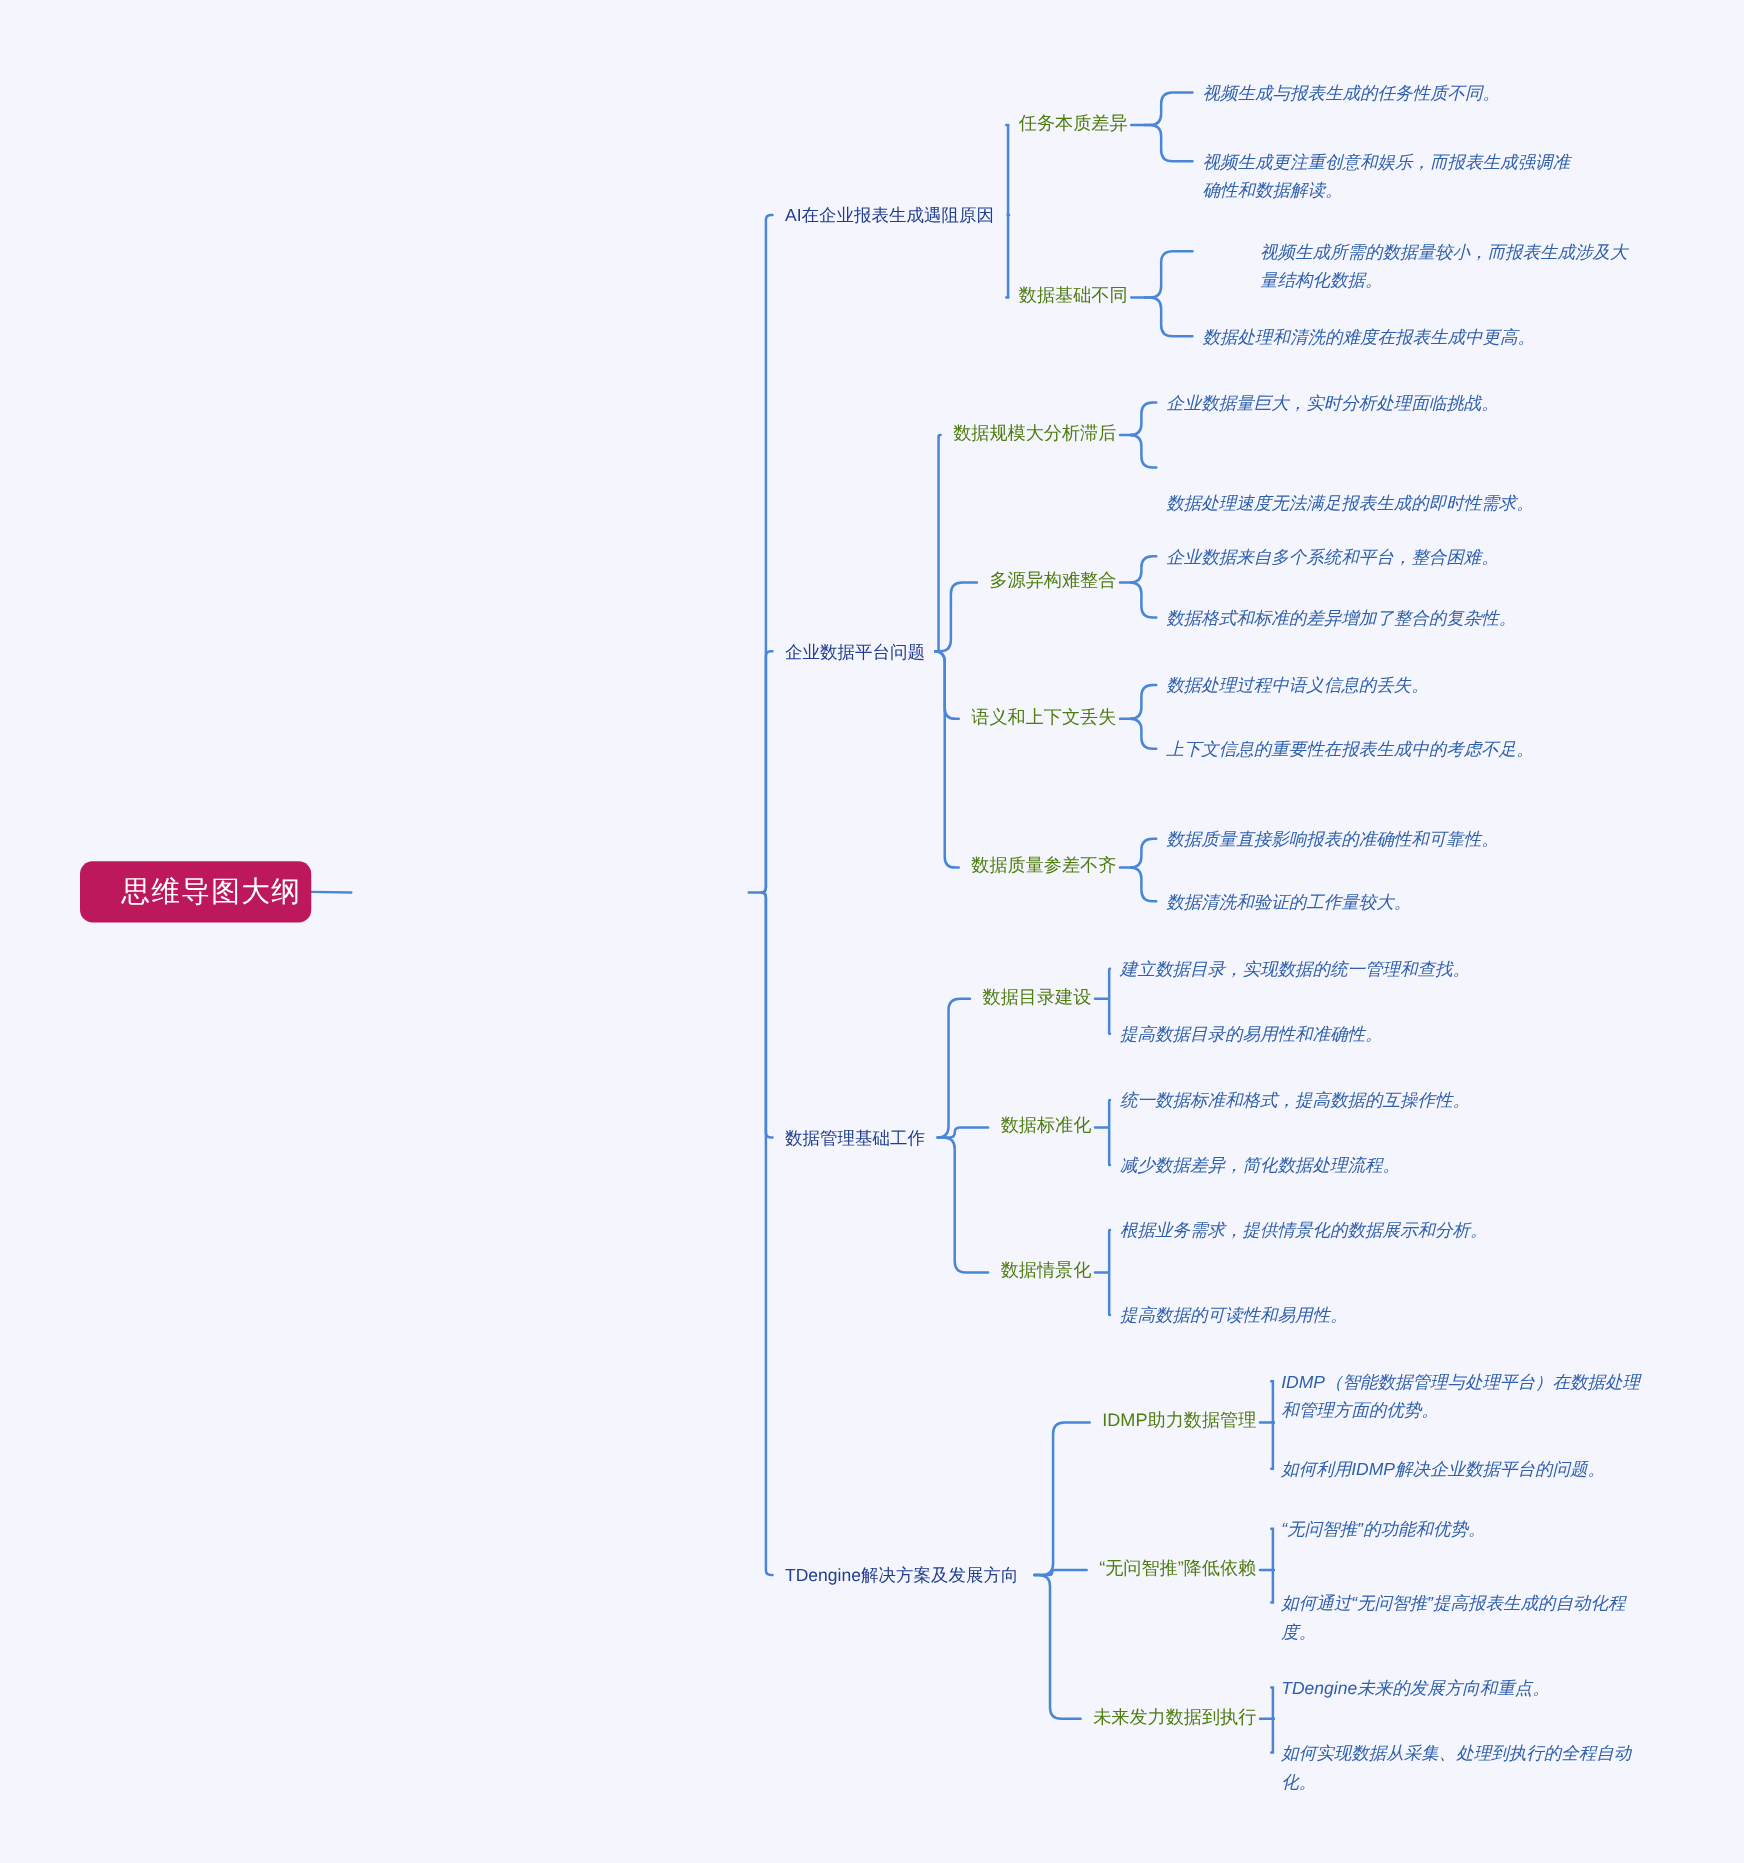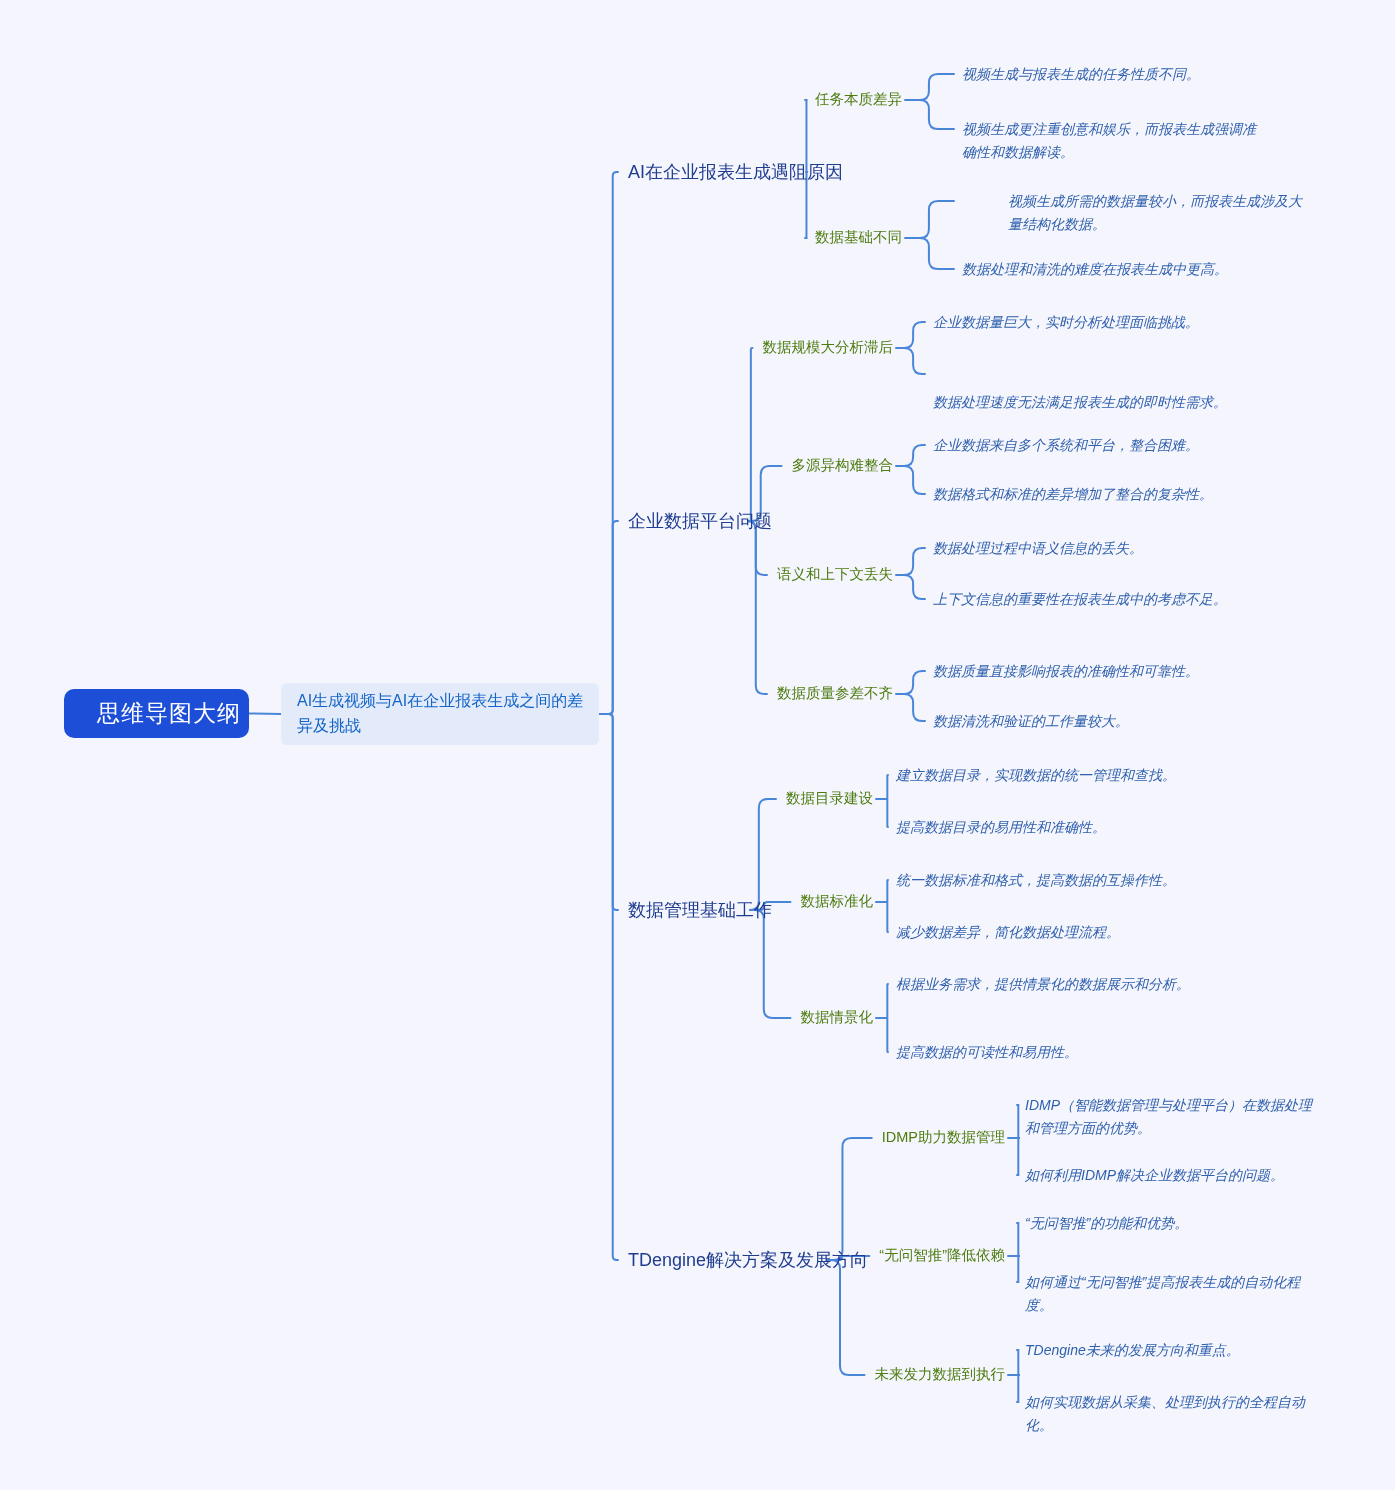--- a/index.html
+++ b/index.html
@@ -24,21 +24,21 @@
     width: 1395px;
     height: 1490px;
     pointer-events: none;
   }
   .node {
     position: absolute;
     box-sizing: border-box;
   }
   
   .root-node {
-    background: #1d4ed8;
+    background: #be185d;
     color: #ffffff;
     border-radius: 10px;
     font-size: 23px;
     line-height: 1.3;
     letter-spacing: 1px;
     display: flex;
     align-items: center;
     justify-content: center;
     text-align: center;
     padding-left: 25px;
@@ -50,21 +50,21 @@
     border-radius: 6px;
     font-size: 16px;
     line-height: 1.55;
     padding: 12px 14px 12px 16px;
     display: flex;
     align-items: center;
   }
   
   .lvl2-node {
     color: #1f3d8f;
-    font-size: 18px;
+    font-size: 14px;
     line-height: 1.5;
     white-space: nowrap;
     display: flex;
     align-items: center;
   }
   
   .lvl3-node {
     color: #4d7c0f;
     font-size: 14.5px;
     line-height: 1.5;
@@ -137,21 +137,20 @@
       <path d="M 1019 1256 L 1017.32 1256 Q 1018.32 1256 1018.32 1255 L 1018.32 1224 Q 1018.32 1223 1019.32 1223 L 1017 1223" fill="none" stroke="#4a86d8" stroke-width="2" stroke-linecap="round"></path>
       <path d="M 1019 1256 L 1017.32 1256 Q 1018.32 1256 1018.32 1257 L 1018.32 1281 Q 1018.32 1282 1019.32 1282 L 1017 1282" fill="none" stroke="#4a86d8" stroke-width="2" stroke-linecap="round"></path>
       <path d="M 827.375 1260 L 830.9975 1260 Q 839.9975 1260 839.9975 1269 L 839.9975 1366 Q 839.9975 1375 848.9975 1375 L 864.5 1375" fill="none" stroke="#4a86d8" stroke-width="2" stroke-linecap="round"></path>
       <path d="M 1008 1375 L 1019 1375" fill="none" stroke="#4a86d8" stroke-width="2" stroke-linecap="round"></path>
       <path d="M 1019 1375 L 1017.32 1375 Q 1018.32 1375 1018.32 1374 L 1018.32 1351 Q 1018.32 1350 1019.32 1350 L 1017 1350" fill="none" stroke="#4a86d8" stroke-width="2" stroke-linecap="round"></path>
       <path d="M 1019 1375 L 1017.32 1375 Q 1018.32 1375 1018.32 1376 L 1018.32 1401 Q 1018.32 1402 1019.32 1402 L 1017 1402" fill="none" stroke="#4a86d8" stroke-width="2" stroke-linecap="round"></path>
     </svg>
 
   <div class="node root-node" style="left: 64px; top: 689px; width: 185px; height: 49px;">思维导图大纲</div>
 
-  <div class="node lvl1-node" style="left: 281px; top: 683px; width: 318px; height: 62px;">AI生成视频与AI在企业报表生成之间的差异及挑战</div>
 
   <div id="dyn-nodes">
       <div class="node lvl2-node" style="left: 628px; top: 161px; height: 22px;">AI在企业报表生成遇阻原因</div>
       <div class="node lvl3-node" style="top: 89px; height: 22px; left: 815px;">任务本质差异</div>
       <div class="node leaf-node" style="left: 962px; top: 63px; width: 300px;">视频生成与报表生成的任务性质不同。</div>
       <div class="node leaf-node" style="left: 962px; top: 118px; width: 300px;">视频生成更注重创意和娱乐，而报表生成强调准确性和数据解读。</div>
       <div class="node lvl3-node" style="top: 227px; height: 22px; left: 815px;">数据基础不同</div>
       <div class="node leaf-node" style="left: 960px; top: 190px; width: 300px; margin-left: 48px;">视频生成所需的数据量较小，而报表生成涉及大量结构化数据。</div>
       <div class="node leaf-node" style="left: 962px; top: 258px; width: 300px;">数据处理和清洗的难度在报表生成中更高。</div>
       <div class="node lvl2-node" style="left: 628px; top: 510px; height: 22px;">企业数据平台问题</div>

